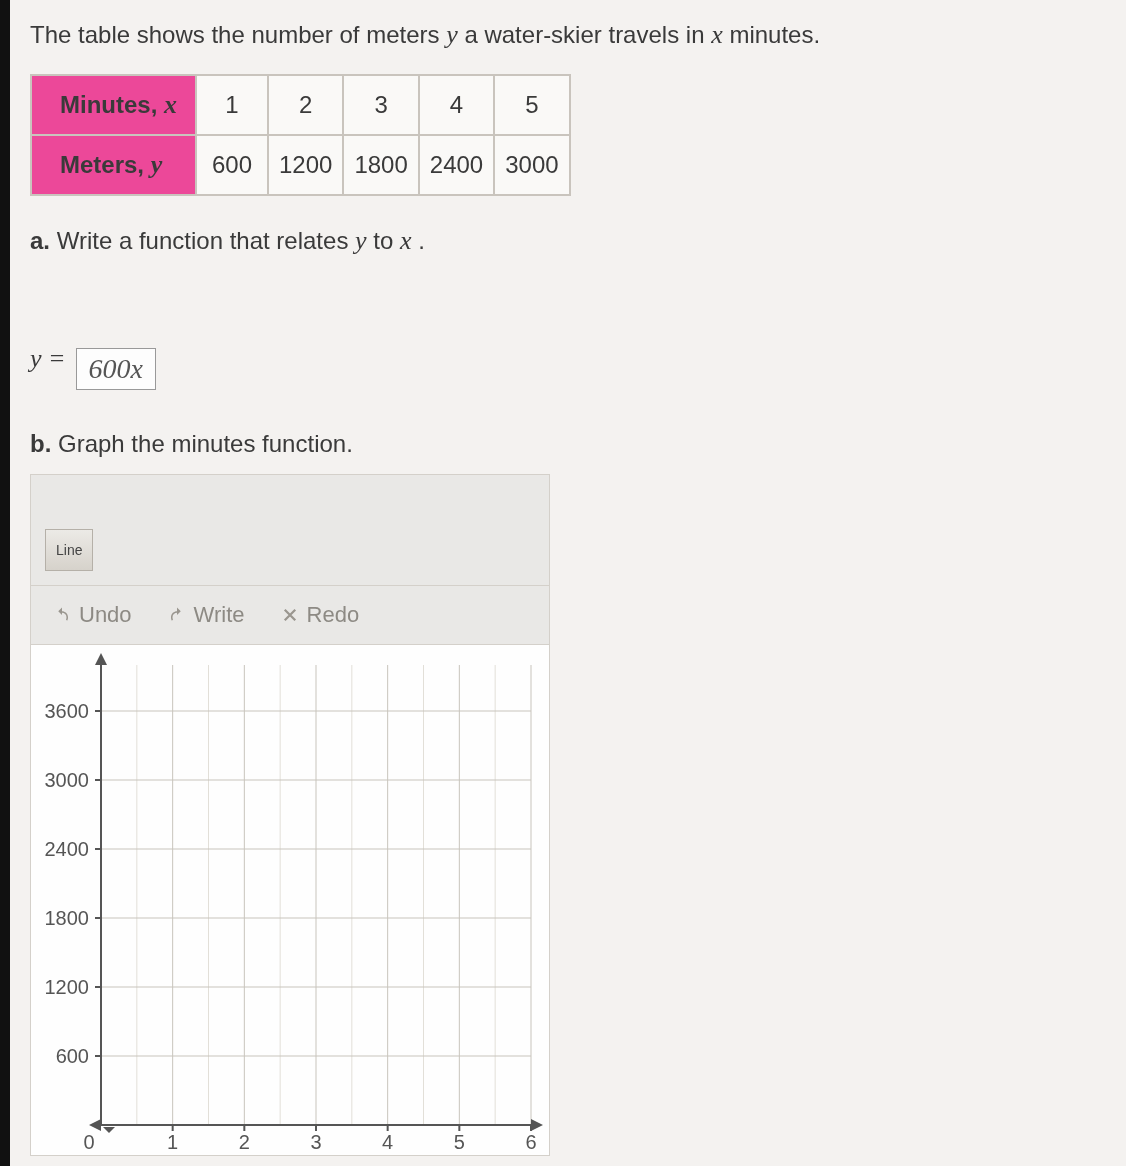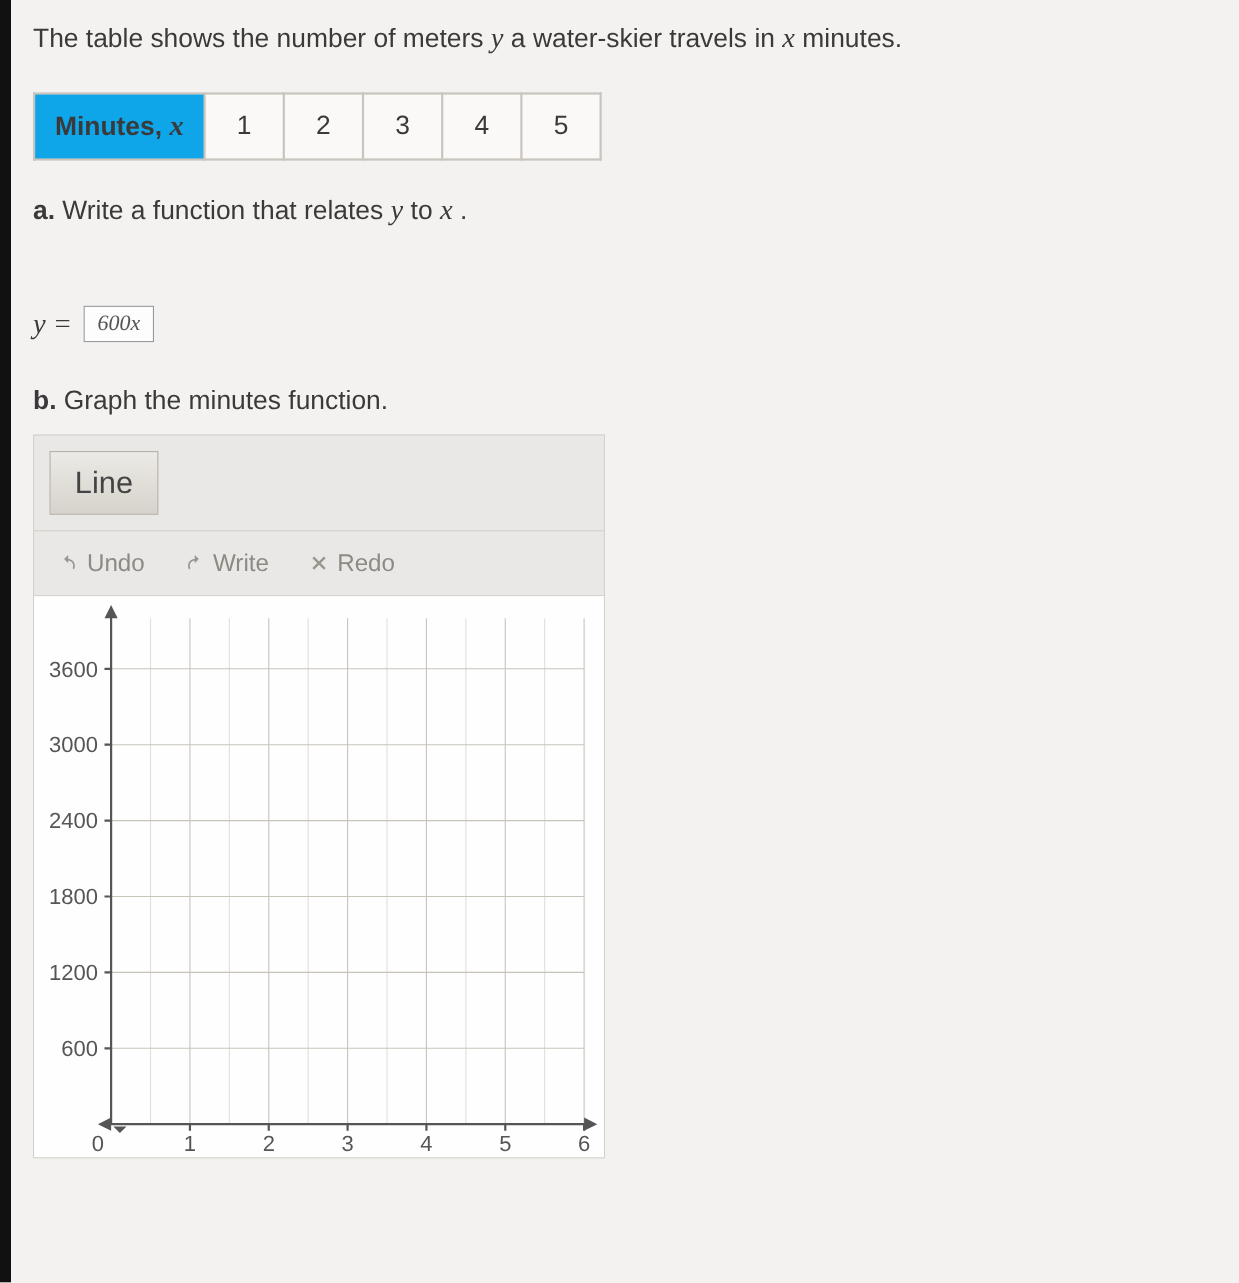--- a/index.html
+++ b/index.html
@@ -12,70 +12,72 @@
     color: #3a3a3a;
     font-size: 24px;
     position: relative;
   }
   .left-edge {
     position: absolute;
     left: 0; top: 0; bottom: 0;
     width: 10px;
     background: #111;
   }
-  .question-text { margin-bottom: 34px; }
+  .question-text { margin-bottom: 24px; }
   .ital { font-style: italic; font-family: 'Times New Roman', serif; font-size: 26px; }
   table.data {
     border-collapse: collapse;
     margin-bottom: 30px;
   }
   table.data td, table.data th {
     border: 2px solid #c9c4bd;
     padding: 14px 10px;
     text-align: center;
     font-weight: normal;
     background: #faf9f7;
     min-width: 72px;
   }
   table.data th.rowhdr {
-    background: #0ea5e9;
+    background: #ec4899;
     font-weight: bold;
     text-align: left;
-    padding-left: 18px;
+    padding-left: 28px;
     padding-right: 18px;
   }
   .part-label { font-weight: bold; }
   .part-a { margin-bottom: 72px; }
   .answer-row { margin-bottom: 40px; display:flex; align-items:center; gap:10px;}
   .answer-box {
     border: 1px solid #999;
     background: #fdfdfd;
     padding: 4px 12px;
     font-family: 'Times New Roman', serif;
     font-style: italic;
-    font-size: 20px;
+    font-size: 28px;
     color: #555;
+    margin-top: 20px;
   }
   .part-b { margin-bottom: 16px; }
   .graph-widget {
     width: 520px;
     background: #e9e8e6;
     border: 1px solid #d4d0ca;
   }
   .tool-row {
     padding: 14px;
     border-bottom: 1px solid #d4d0ca;
   }
   .line-tool {
     display:inline-block;
     background: linear-gradient(#eceae6,#d6d2cb);
     border: 1px solid #b5b0a8;
-    padding: 12px 22px;
-    font-size: 28px;
+    padding: 12px 10px;
+    font-size: 14px;
     color: #444;
+    margin-top: 40px;
   }
   .action-row {
     display:flex;
     gap: 36px;
     padding: 16px 22px;
     font-size: 22px;
     color: #8d8a84;
     border-bottom: 1px solid #d4d0ca;
     align-items:flex-start;
   }
@@ -102,20 +104,30 @@
   <tbody>
       <tr>
     <th class="rowhdr">
       <span>Minutes, </span><span class="ital">x</span>
     </th>
     <td>1</td>
     <td>2</td>
     <td>3</td>
     <td>4</td>
     <td>5</td>
+  </tr>
+  <tr>
+    <th class="rowhdr">
+      <span>Meters, </span><span class="ital">y</span>
+    </th>
+    <td>600</td>
+    <td>1200</td>
+    <td>1800</td>
+    <td>2400</td>
+    <td>3000</td>
   </tr>
 </tbody>
   </table>
 
 <div class="part-a">
   <span class="part-label">a.</span><span> Write a function that relates </span><span class="ital">y</span><span> </span><span> to </span><span class="ital">x</span><span> .</span>
 </div>
 
 <div class="answer-row">
   <span class="ital" style="font-style:italic">y =</span>

